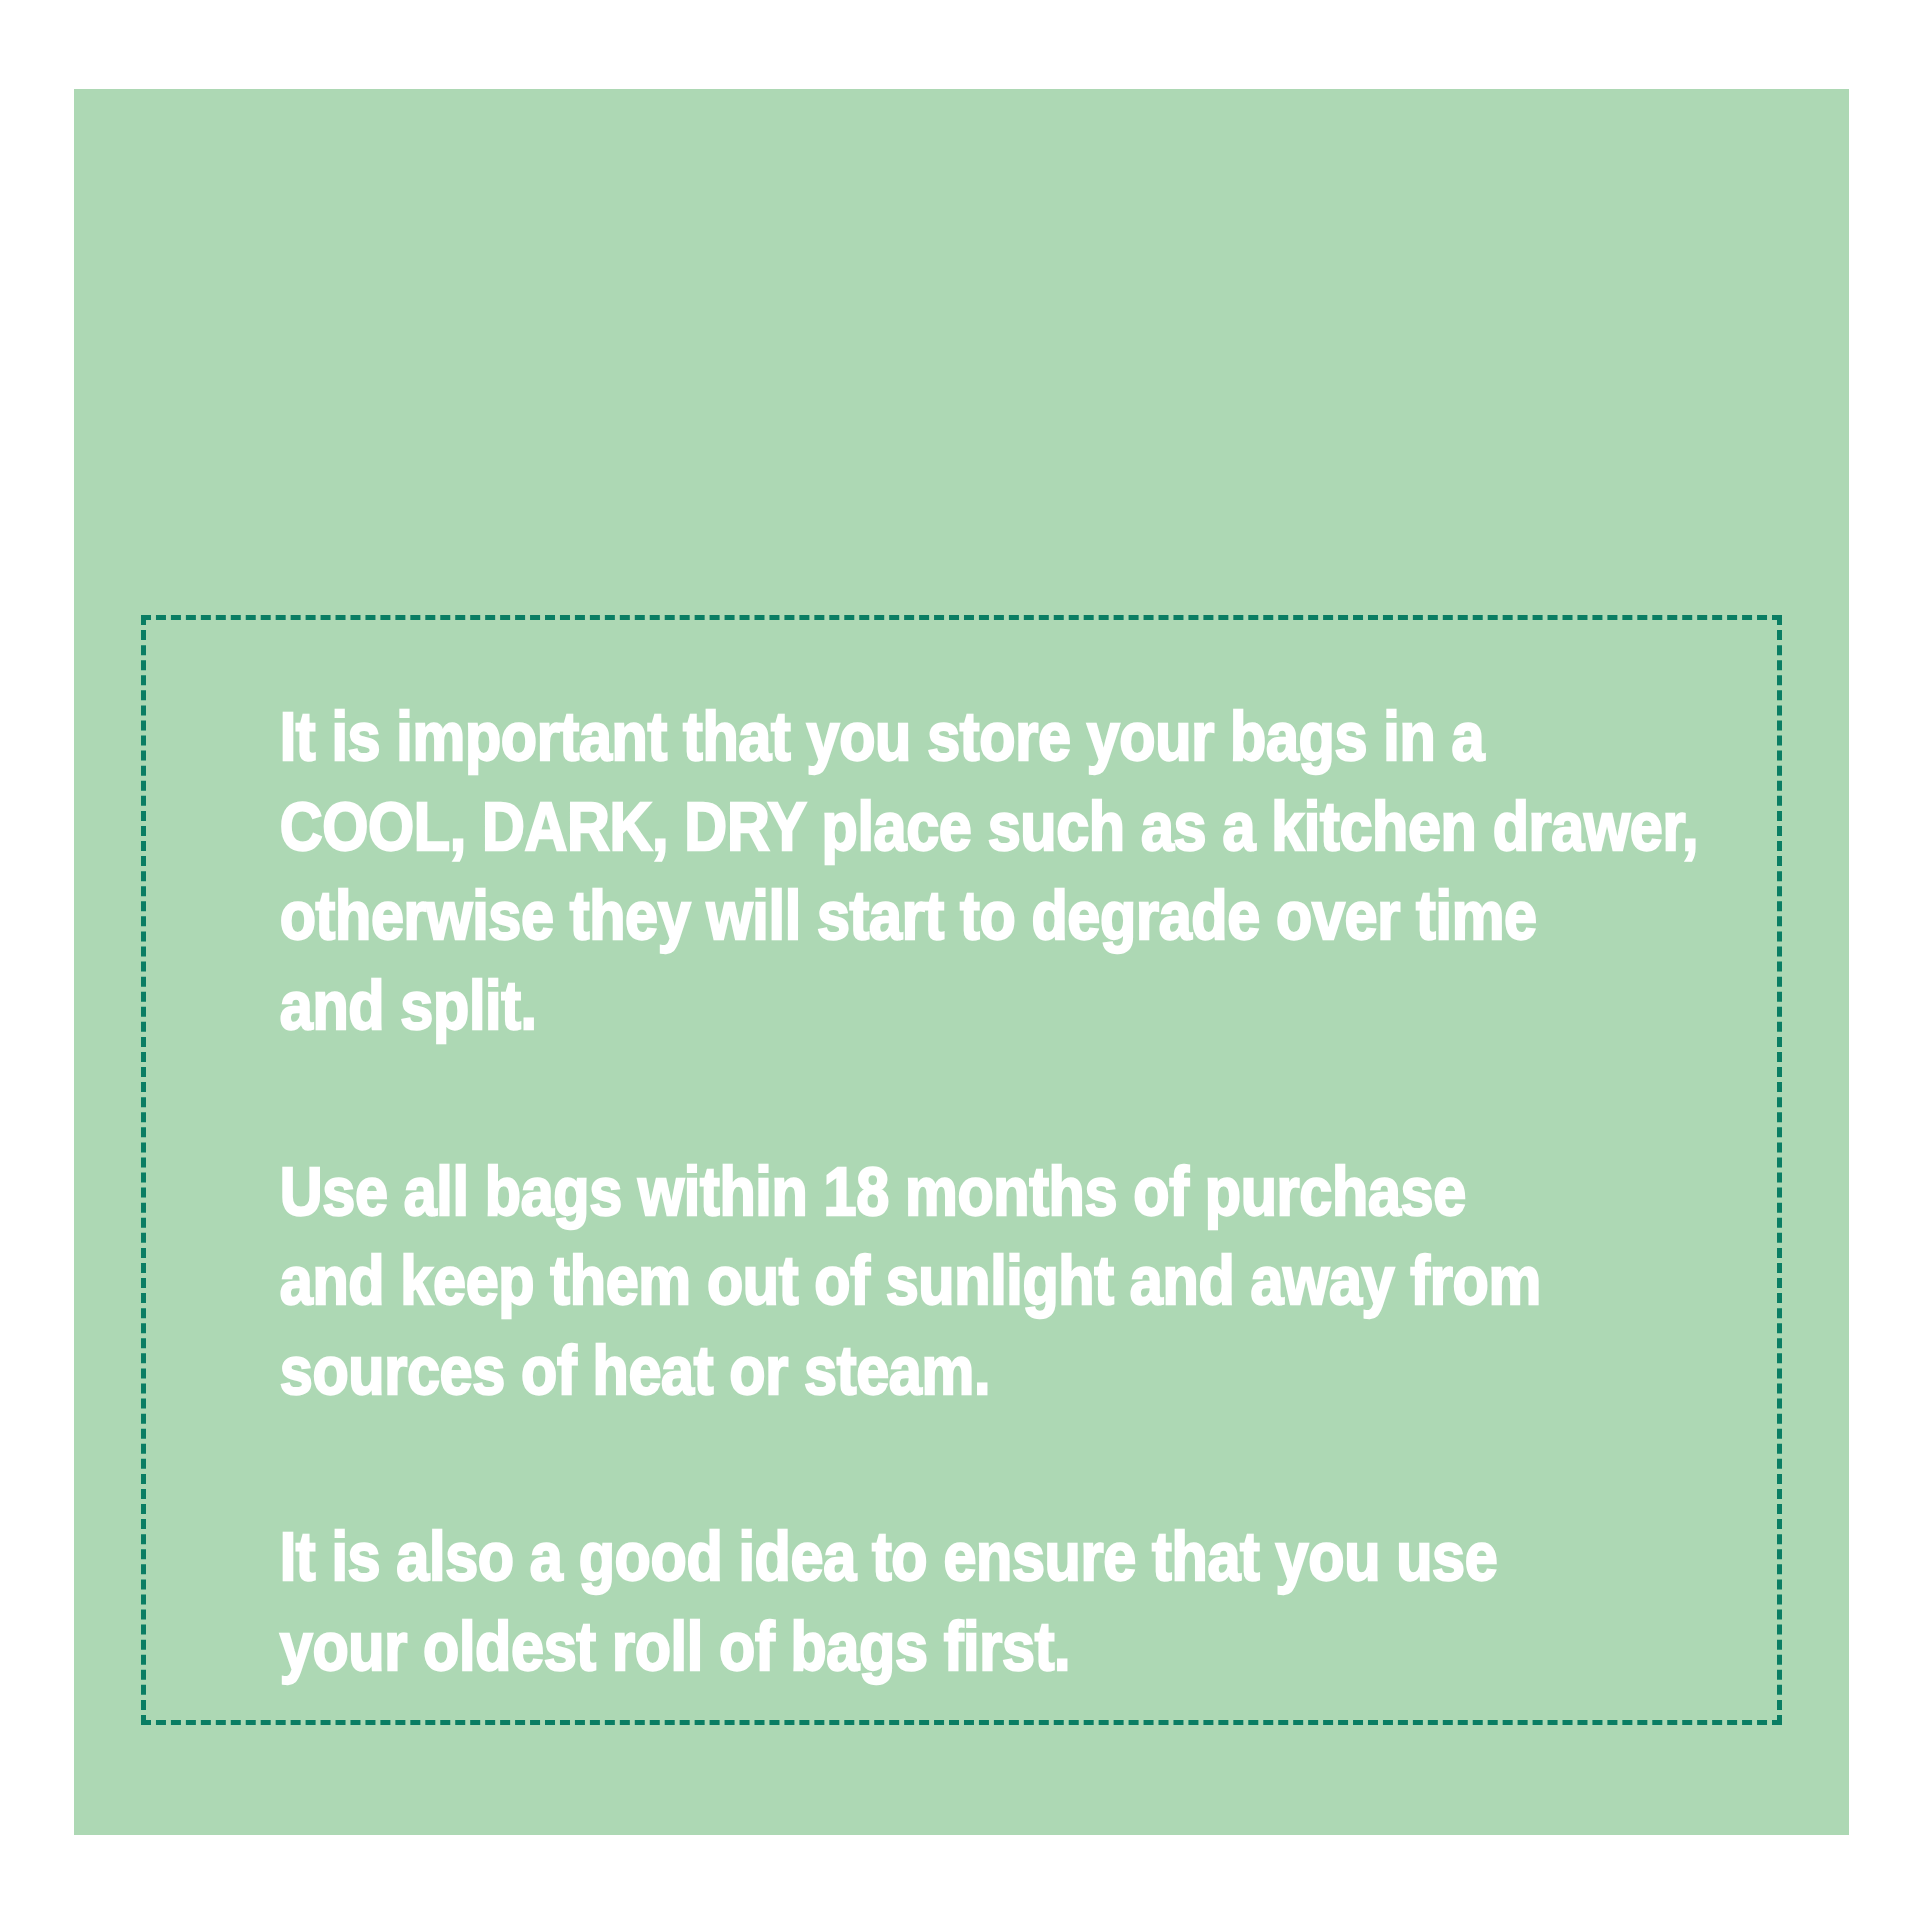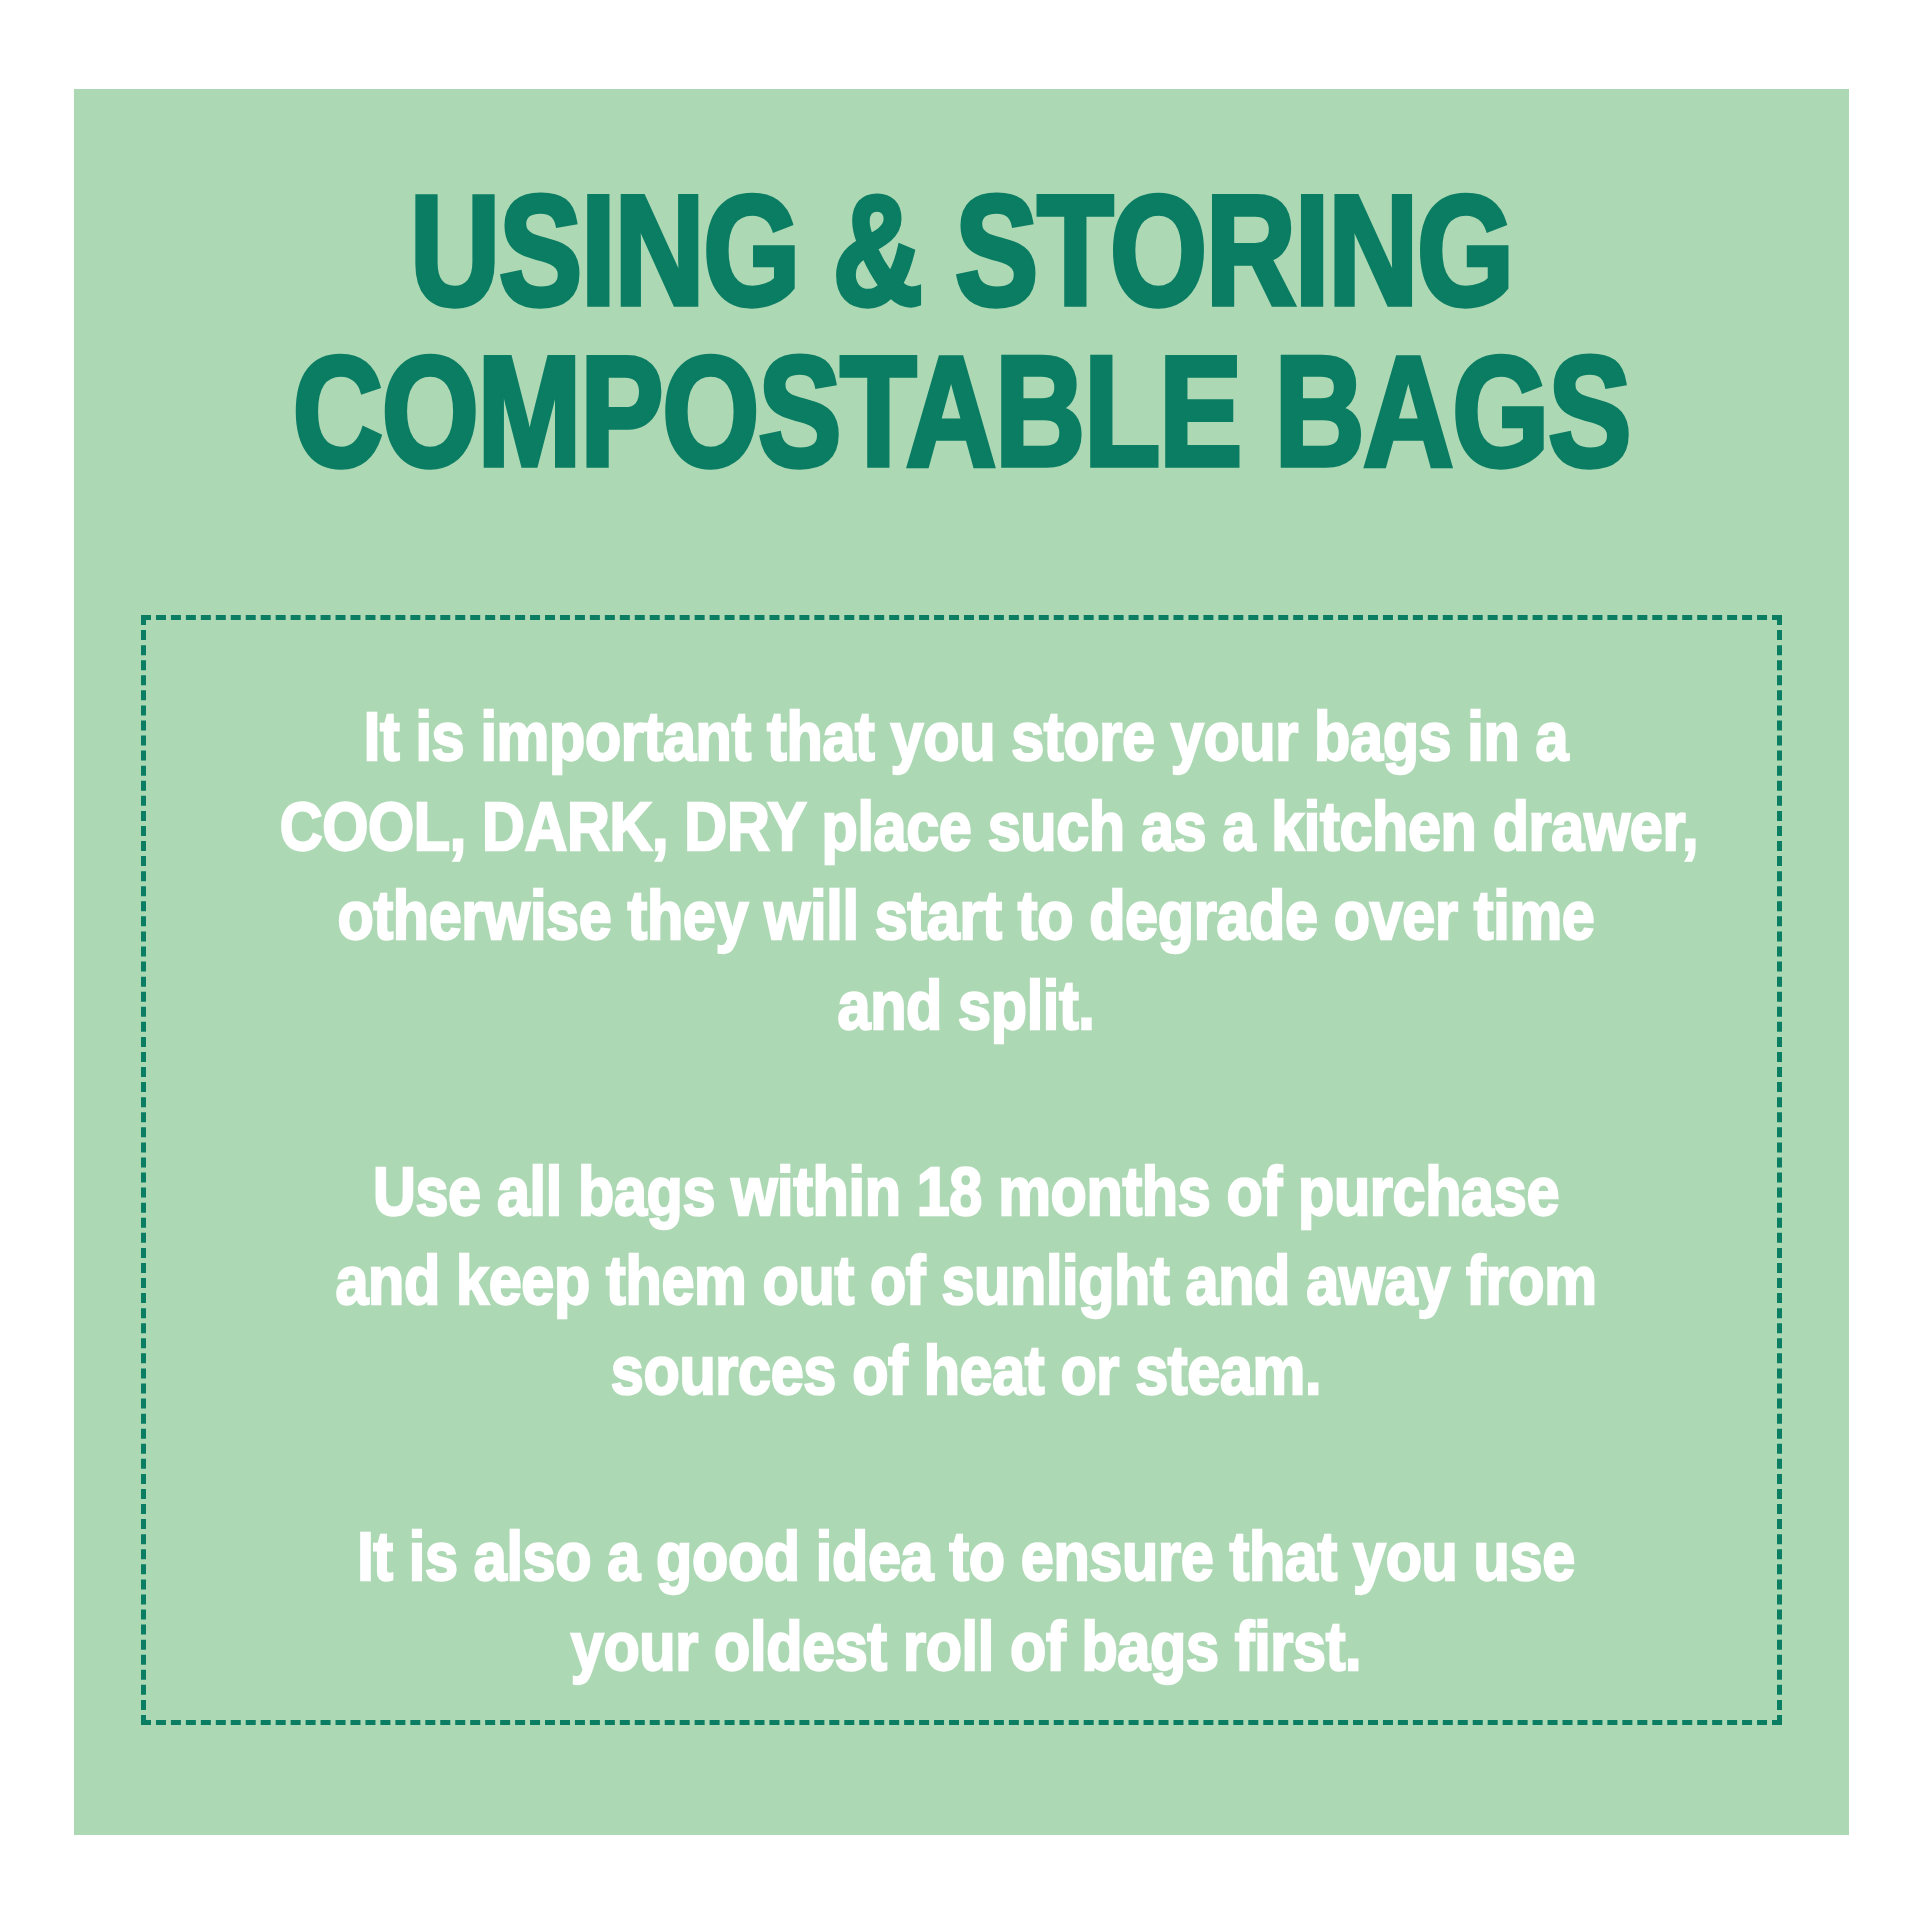--- a/index.html
+++ b/index.html
@@ -58,21 +58,21 @@
     border: 5.3px dashed #0A7D63;
     box-sizing: border-box;
   }
 
   #body-copy {
     position: absolute;
     left: 8px;
     right: 0;
     top: 72px;
     padding: 0 13.5px;
-    text-align: center;
+    text-align: left;
   }
 
   .body-paragraph {
     color: #FFFFFF;
     font-family: "Liberation Sans Narrow", "Liberation Sans", sans-serif;
     font-weight: bold;
     font-size: 69px;
     line-height: 1.30;
     letter-spacing: -0.4px;
     margin: 0;
@@ -84,24 +84,20 @@
   .body-paragraph + .body-paragraph {
     margin-top: 96px;
   }
   .body-line { display: block; white-space: nowrap; }
 </style>
 </head>
 <body>
 
 <div id="infographic-card">
 
-  <div id="heading-block">
-    <span class="heading-line">USING &amp; STORING</span>
-    <span class="heading-line">COMPOSTABLE BAGS</span>
-  </div>
 
   <div id="body-panel">
     <div id="body-copy">
 
       <p class="body-paragraph">
         <span class="body-line">It is important that you store your bags in a</span>
         <span class="body-line">COOL, DARK, DRY place such as a kitchen drawer,</span>
         <span class="body-line">otherwise they will start to degrade over time</span>
         <span class="body-line">and split.</span>
       </p>

